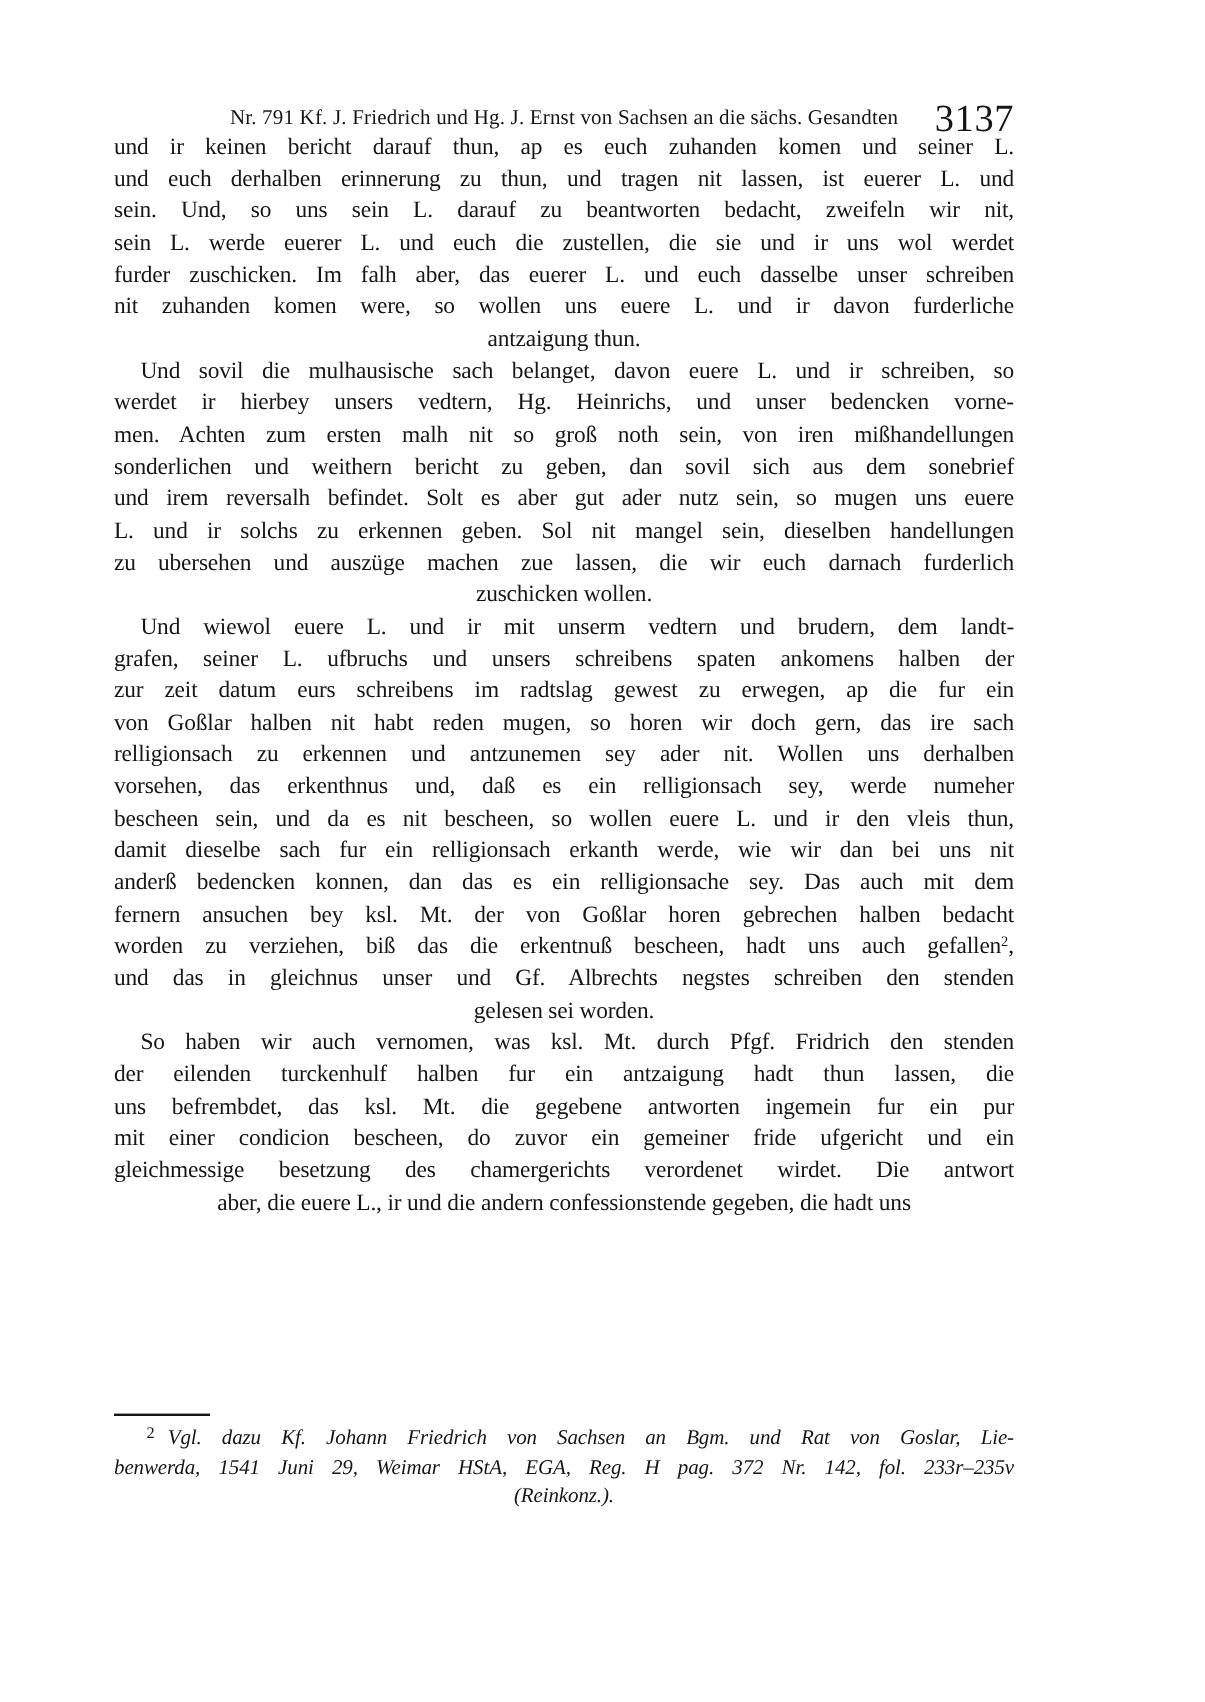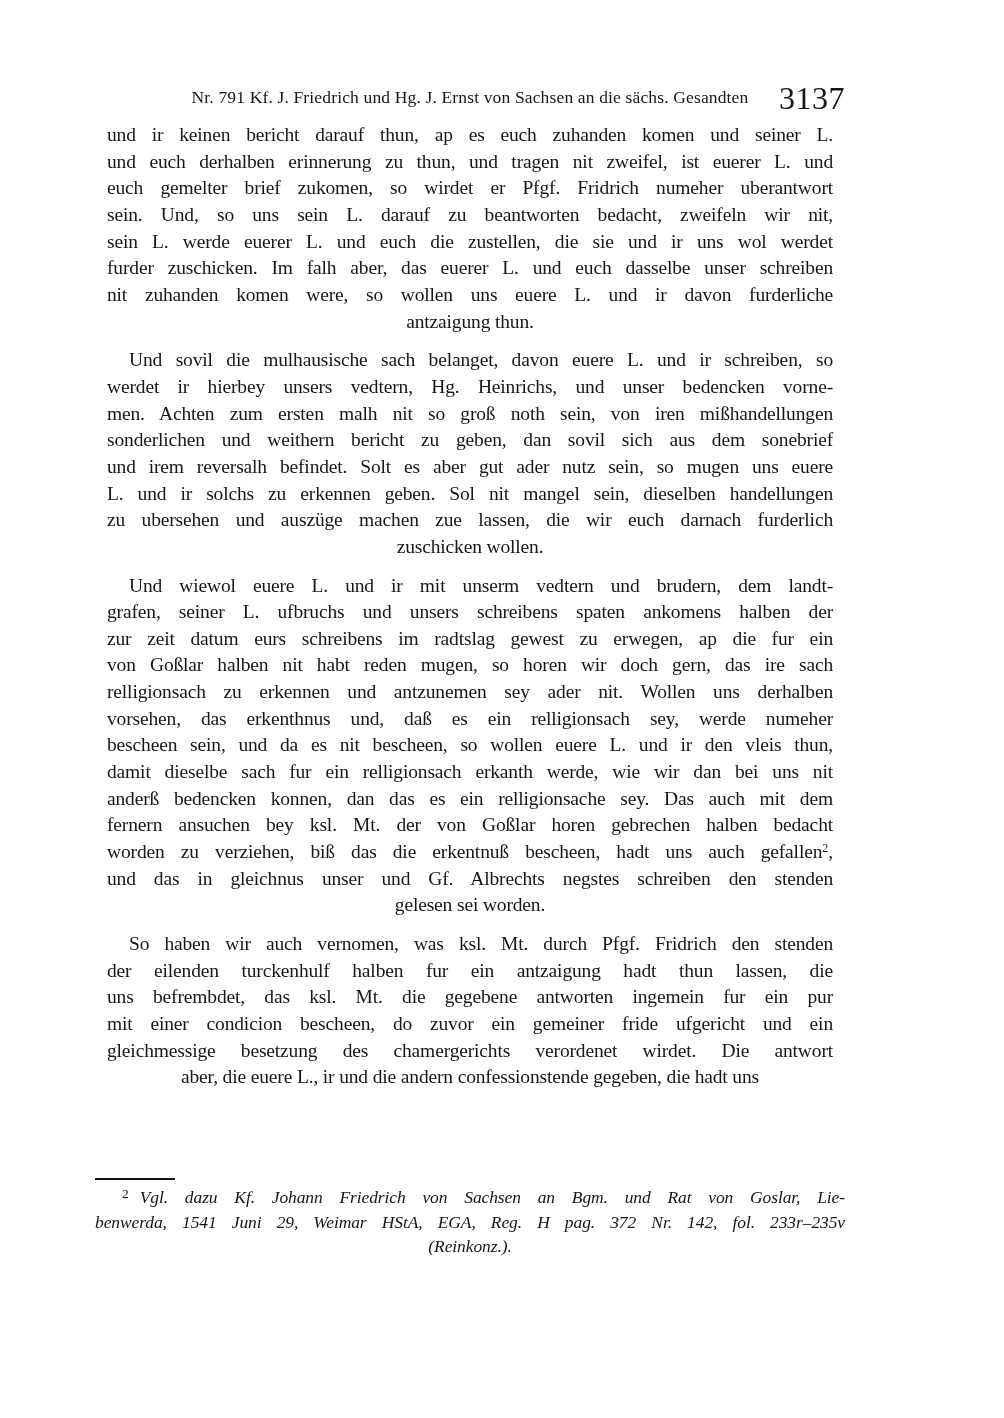--- a/index.html
+++ b/index.html
@@ -32,21 +32,21 @@
     letter-spacing: 0.5px;
   }
   
   .body-text {
     position: absolute;
     top: 110px; left: 95px; width: 750px;
     font-size: 19.5px;
     line-height: 26.65px;
     letter-spacing: -0.15px;
   }
-  .para { margin: 12px; }
+  .para { margin: 0; }
   .line {
     text-align: justify;
     text-align-last: justify;
   }
   .line.last {
     text-align: center;
     text-align-last: auto;
   }
   .para.indent .line:first-child { text-indent: 22px; }
   .fn-ref {
@@ -93,22 +93,21 @@
 <div class="page">
 
   <div class="running-head">
     <span class="rh-title">Nr. 791 Kf. J. Friedrich und Hg. J. Ernst von Sachsen an die sächs. Gesandten</span>
     <span class="rh-page">3137</span>
   </div>
 
   <div class="body-text" id="body-text">
       <div class="para">
         <div class="line">und ir keinen bericht darauf thun, ap es euch zuhanden komen und seiner L.</div>
-        <div class="line">und euch derhalben erinnerung zu thun, und tragen nit zweifel, ist euerer L. und</div>
-        <div class="line">euch gemelter brief zukomen, so wirdet er Pfgf. Fridrich numeher uberantwort</div>
+        <div class="line">und euch derhalben erinnerung zu thun, und tragen nit lassen, ist euerer L. und</div>
         <div class="line">sein. Und, so uns sein L. darauf zu beantworten bedacht, zweifeln wir nit,</div>
         <div class="line">sein L. werde euerer L. und euch die zustellen, die sie und ir uns wol werdet</div>
         <div class="line">furder zuschicken. Im falh aber, das euerer L. und euch dasselbe unser schreiben</div>
         <div class="line">nit zuhanden komen were, so wollen uns euere L. und ir davon furderliche</div>
         <div class="line last">antzaigung thun.</div>
       </div>
       <div class="para indent">
         <div class="line">Und sovil die mulhausische sach belanget, davon euere L. und ir schreiben, so</div>
         <div class="line">werdet ir hierbey unsers vedtern, Hg. Heinrichs, und unser bedencken vorne-</div>
         <div class="line">men. Achten zum ersten malh nit so groß noth sein, von iren mißhandellungen</div>

